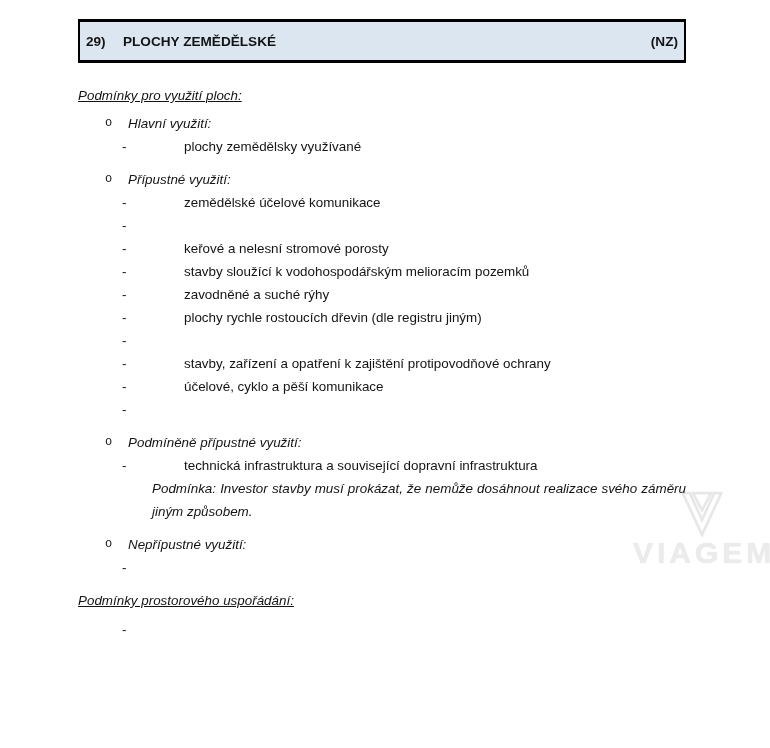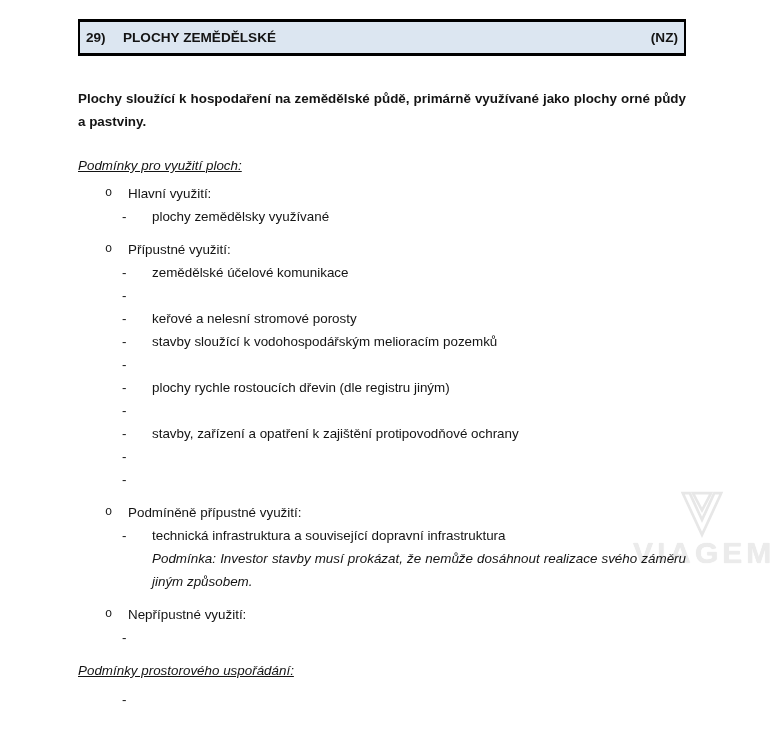--- a/index.html
+++ b/index.html
@@ -33,21 +33,21 @@
   .content {
     position: absolute;
     left: 78px; top: 0;
     width: 608px;
     z-index: 1;
   }
   .header-bar {
     margin-top: 19px;
     box-sizing: border-box;
     width: 100%;
-    height: 37px;
+    height: 44px;
     background: #dce6f1;
     border: 2px solid #000000;
     border-top-width: 3px;
     border-bottom-width: 3px;
     display: flex;
     align-items: center;
     padding: 0 6px;
     font-weight: bold;
     font-size: 13.6px;
   }
@@ -73,28 +73,28 @@
     display: flex;
     padding-left: 27px;
     line-height: 23px;
   }
   .o-marker {
     flex: 0 0 23px;
     font-family: "Liberation Mono", monospace;
     font-size: 12px;
     font-style: normal;
   }
-  .group-label { }
+  .group-label { font-style: italic; }
   .dash-item {
     display: flex;
     padding-left: 44px;
     line-height: 23px;
   }
   .dash-marker { flex: 0 0 30px; }
-  .item-text { flex: 1 1 auto; text-align: justify; }
+  .item-text { flex: 1 1 auto; text-align: justify; margin-left: 32px; }
   .note {
     padding-left: 74px;
     font-style: italic;
     line-height: 23px;
     text-align: justify;
   }
   .spatial-item { margin-top: 6px; }
 </style>
 </head>
 <body>
@@ -108,21 +108,20 @@
 </div>
 
 <div class="content">
 
   <div class="header-bar">
     <span class="hdr-num">29)</span>
     <span class="hdr-title">PLOCHY ZEMĚDĚLSKÉ</span>
     <span class="hdr-code">(NZ)</span>
   </div>
 
-  <p class="intro">Plochy sloužící k hospodaření na zemědělské půdě, primárně využívané jako plochy orné půdy a pastviny.</p>
 
   <div class="section-heading">Podmínky pro využití ploch:</div>
 
   <div class="group first">
     <div class="group-label-row">
       <span class="o-marker">o</span>
       <span class="group-label">Hlavní využití:</span>
     </div>
     <div class="dash-item">
       <span class="dash-marker">-</span>
@@ -145,34 +144,36 @@
     <div class="dash-item">
       <span class="dash-marker">-</span>
       <div class="item-text">keřové a nelesní stromové porosty</div>
     </div>
     <div class="dash-item">
       <span class="dash-marker">-</span>
       <div class="item-text">stavby sloužící k&nbsp;vodohospodářským melioracím pozemků</div>
     </div>
     <div class="dash-item">
       <span class="dash-marker">-</span>
+      <div class="item-text">zavodněné a suché rýhy</div>
     </div>
     <div class="dash-item">
       <span class="dash-marker">-</span>
       <div class="item-text">plochy rychle rostoucích dřevin (dle registru jiným)</div>
     </div>
     <div class="dash-item">
       <span class="dash-marker">-</span>
     </div>
     <div class="dash-item">
       <span class="dash-marker">-</span>
       <div class="item-text">stavby, zařízení a opatření k&nbsp;zajištění protipovodňové ochrany</div>
     </div>
     <div class="dash-item">
       <span class="dash-marker">-</span>
+      <div class="item-text">účelové, cyklo a pěší komunikace</div>
     </div>
     <div class="dash-item">
       <span class="dash-marker">-</span>
     </div>
   </div>
 
   <div class="group">
     <div class="group-label-row">
       <span class="o-marker">o</span>
       <span class="group-label">Podmíněně přípustné využití:</span>

